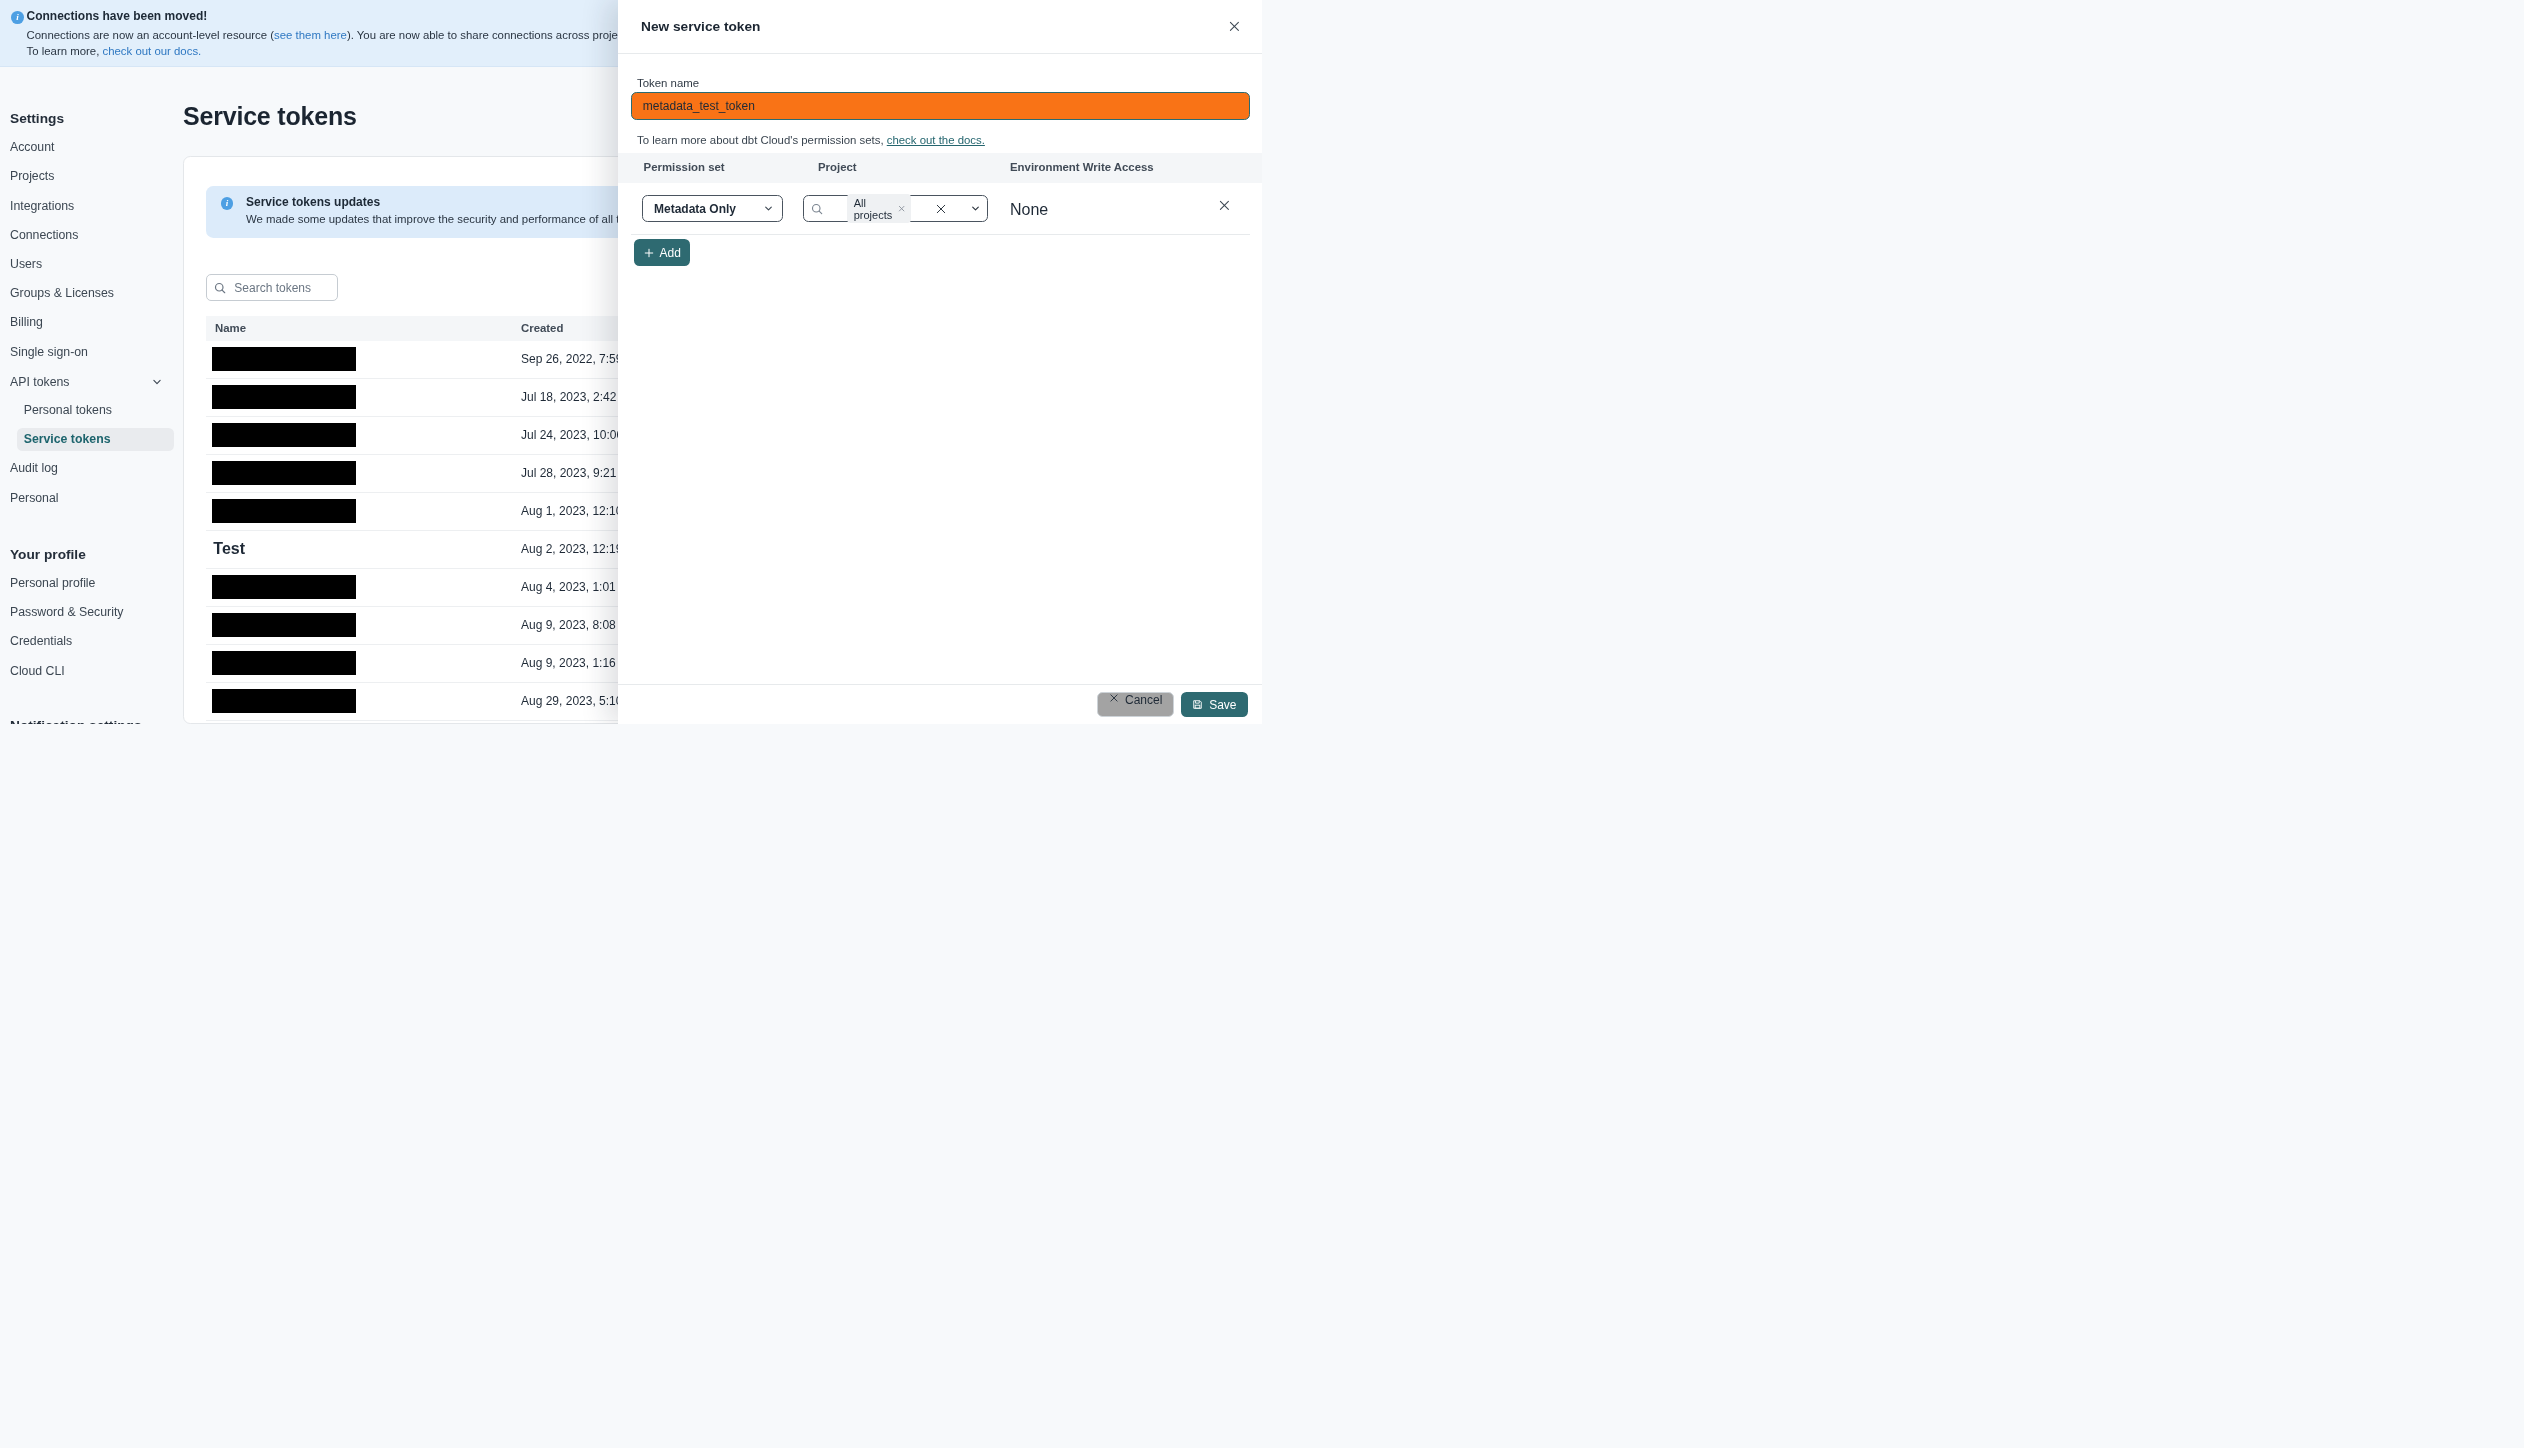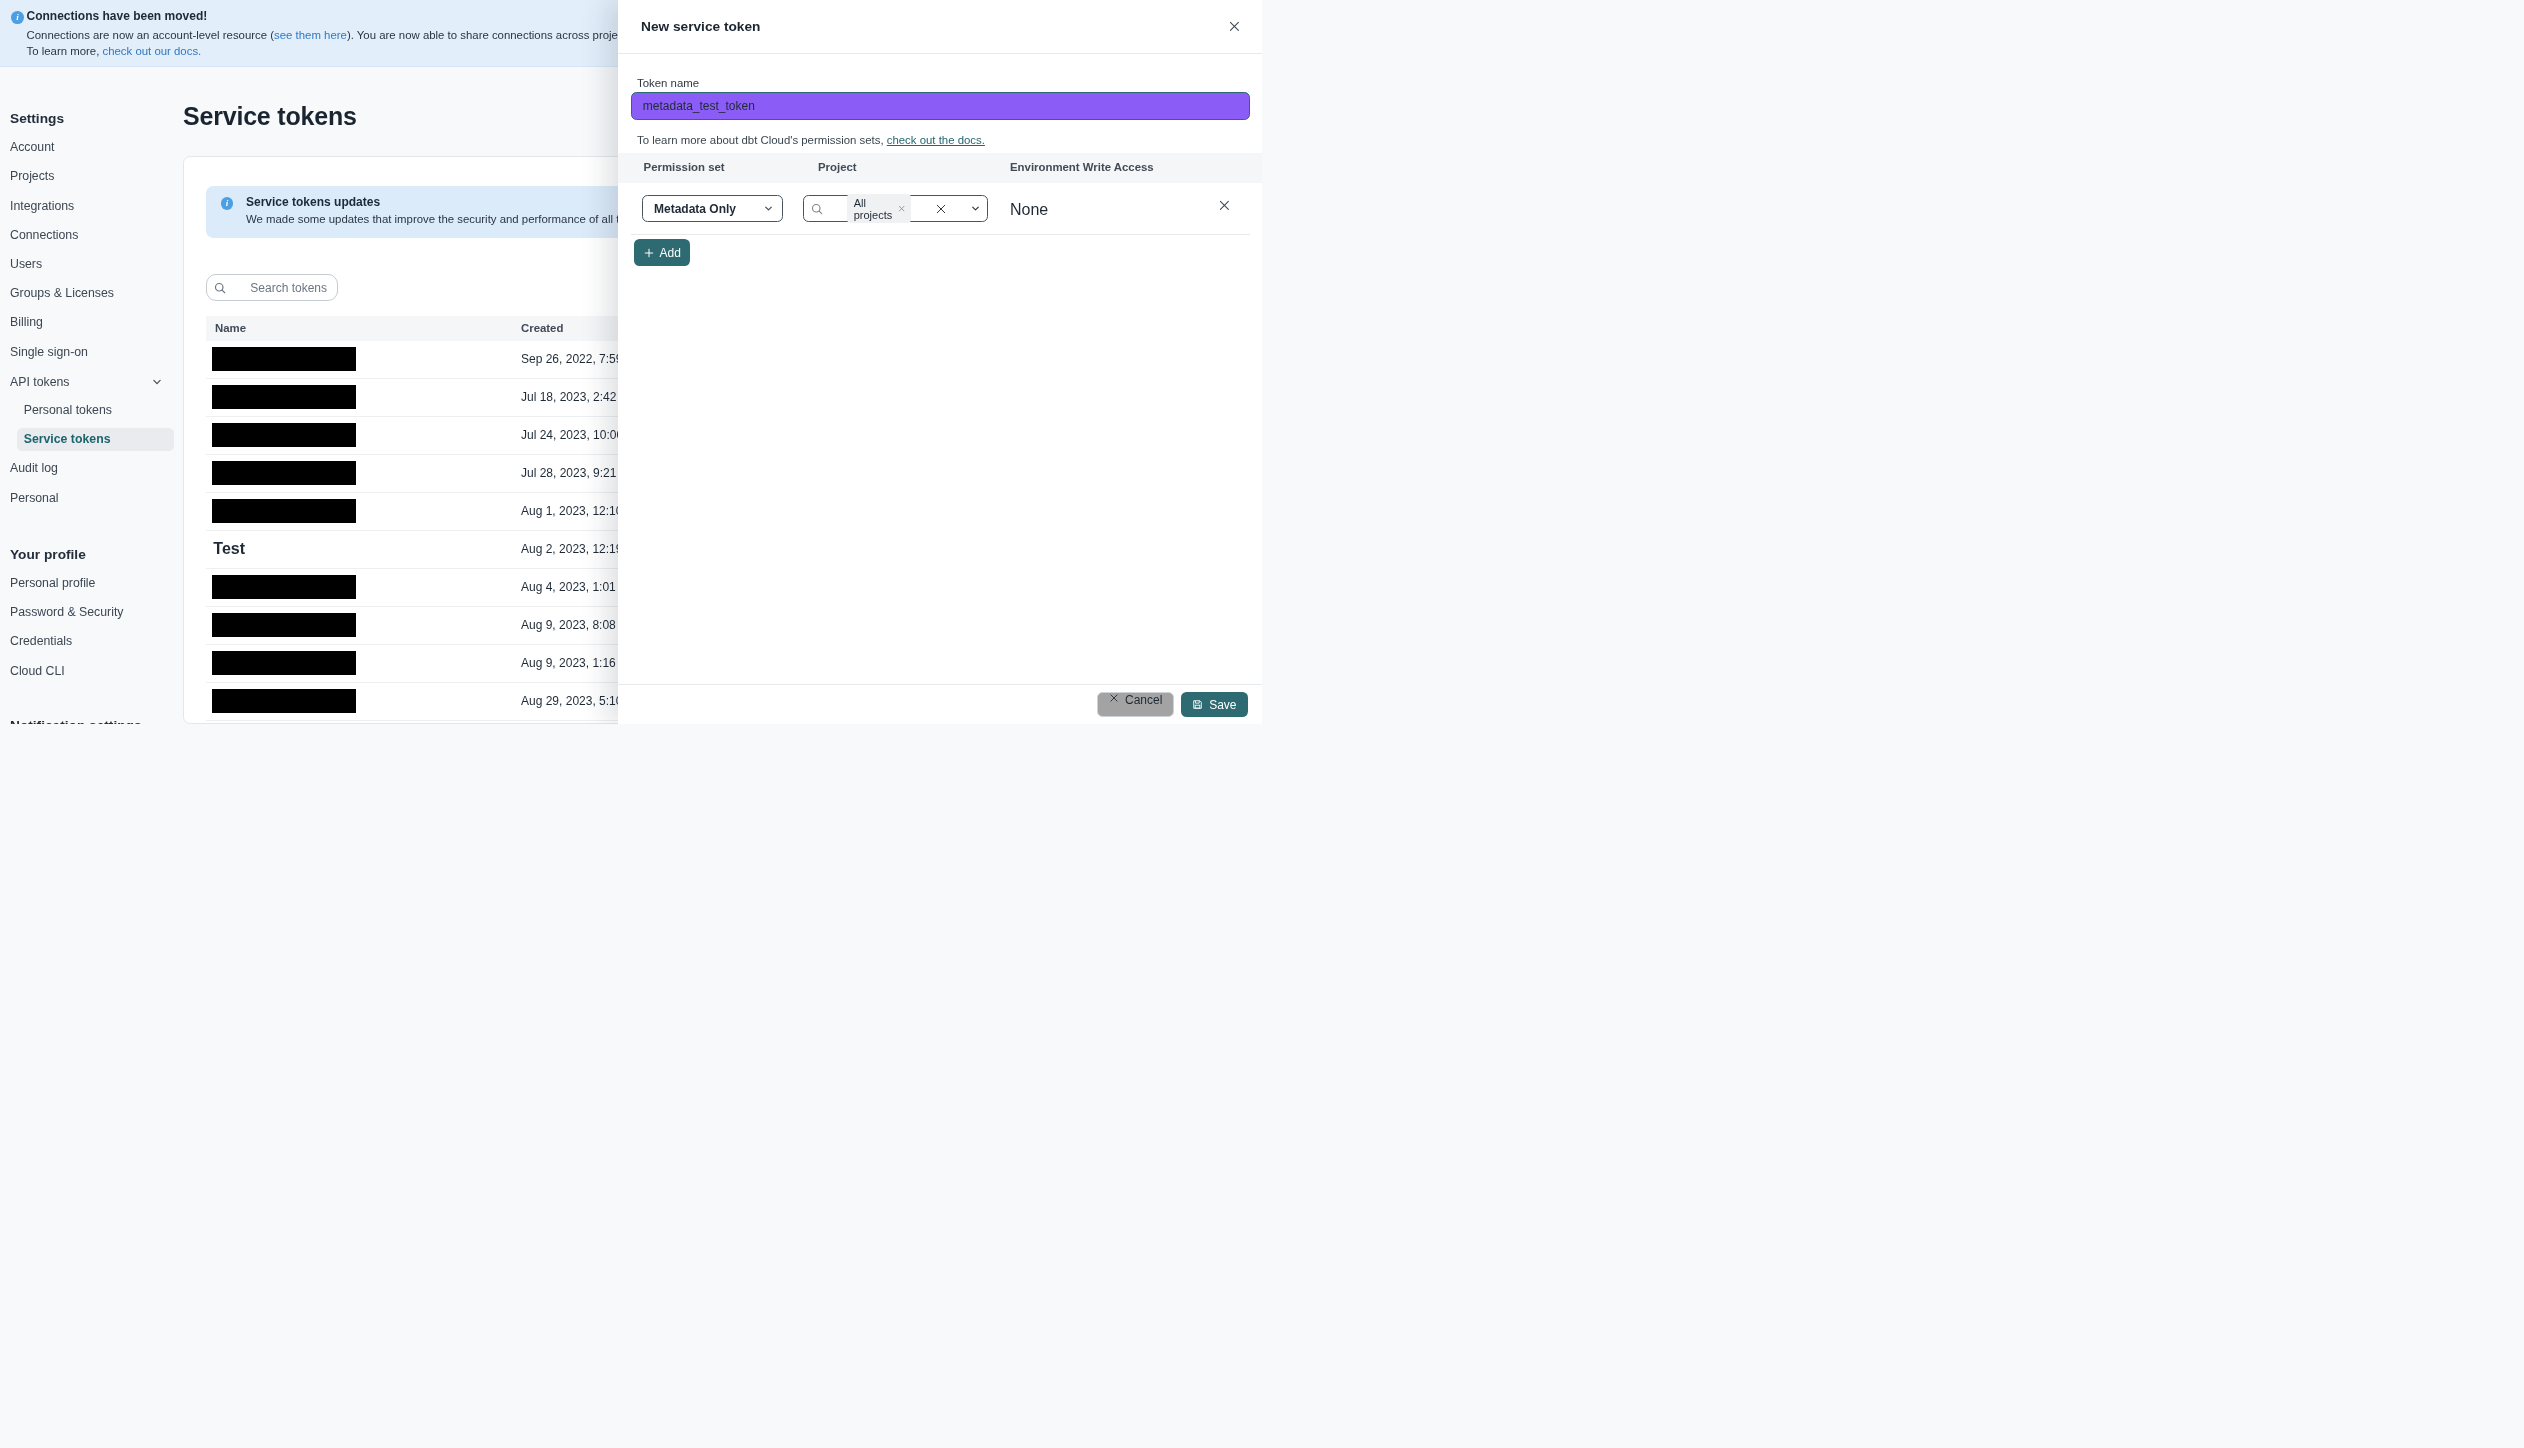--- a/index.html
+++ b/index.html
@@ -57,22 +57,22 @@
   .updates-banner {
     position:relative; width:585px; height:52px; background:#dcebfa;
     border-radius:7.3px; padding:9px 11px 0 40px;
   }
   .updates-banner .info-dot { left:14.6px; top:11px; }
   .updates-title { font-size:12px; font-weight:700; color:#1d2936; margin-bottom:3.7px; }
   .updates-body { font-size:11.4px; color:#2a3542; white-space:nowrap; }
 
   .search-box {
     margin-top:36px; width:132px; height:27px; border:0.9px solid #c6ccd2;
-    border-radius:10px; background:#fff; display:flex; align-items:center;
-    padding:0 7.3px; gap:24px; color:#6b7683;
+    border-radius:5px; background:#fff; display:flex; align-items:center;
+    padding:0 7.3px; gap:8px; color:#6b7683;
   }
   .search-box input {
     border:none; outline:none; width:100%; font-size:12px;
     font-family:"Liberation Sans", sans-serif; color:#1f2a37; background:transparent;
   }
   .search-box input::placeholder { color:#6b7683; }
 
   .thead {
     margin-top:14.6px; height:25px; background:#f4f6f8;
     display:flex; align-items:center; width:870px;
@@ -99,21 +99,21 @@
     display:flex; align-items:center; padding:0 22px 0 23px;
   }
   .drawer-title { font-size:13.7px; font-weight:700; color:#1b2531; }
   .drawer-close { margin-left:auto; color:#3c4752; cursor:pointer; display:flex; }
 
   .field-label { position:absolute; left:19px; top:77px; font-size:11.4px; color:#2f3944; }
   .token-input {
     position:absolute; left:12.8px; top:92px; width:619px; height:28px;
     border:1.4px solid #2a6b72; border-radius:5.5px; padding:0 11px;
     font-size:12px; color:#1f2a37; font-family:"Liberation Sans", sans-serif;
-    outline:none; background:#8b5cf6;
+    outline:none; background:#f97316;
   }
   .help-line { position:absolute; left:19px; top:134px; font-size:11.4px; color:#3a4550; }
   a.teal-link { color:#25666f; text-decoration:underline; cursor:pointer; }
 
   .grid-head { position:absolute; left:0; top:153px; width:645px; height:30px; background:#f4f6f8; }
   .grid-head .gh { position:absolute; top:8.2px; font-size:11.4px; font-weight:700; color:#414b57; }
   .gh.c1 { left:25.6px; } .gh.c2 { left:200px; } .gh.c3 { left:392px; }
 
   .ctl-select {
     position:absolute; left:24px; top:195px; width:141px; height:27px;

